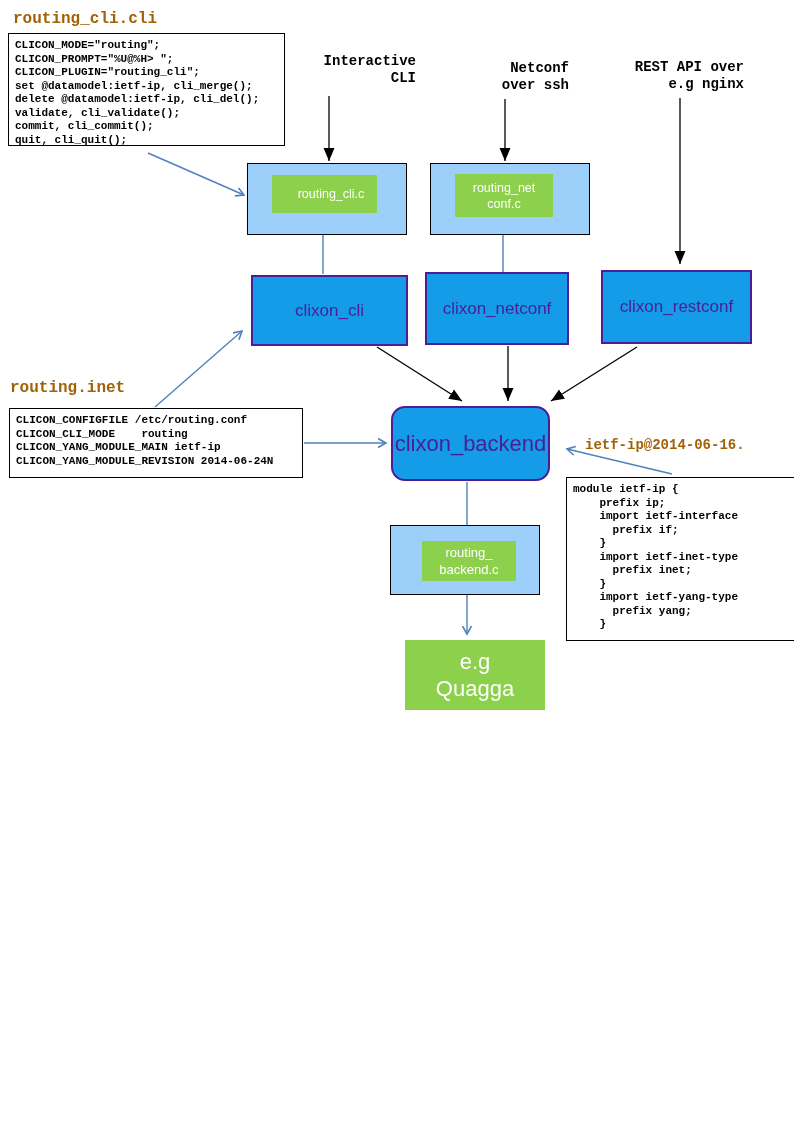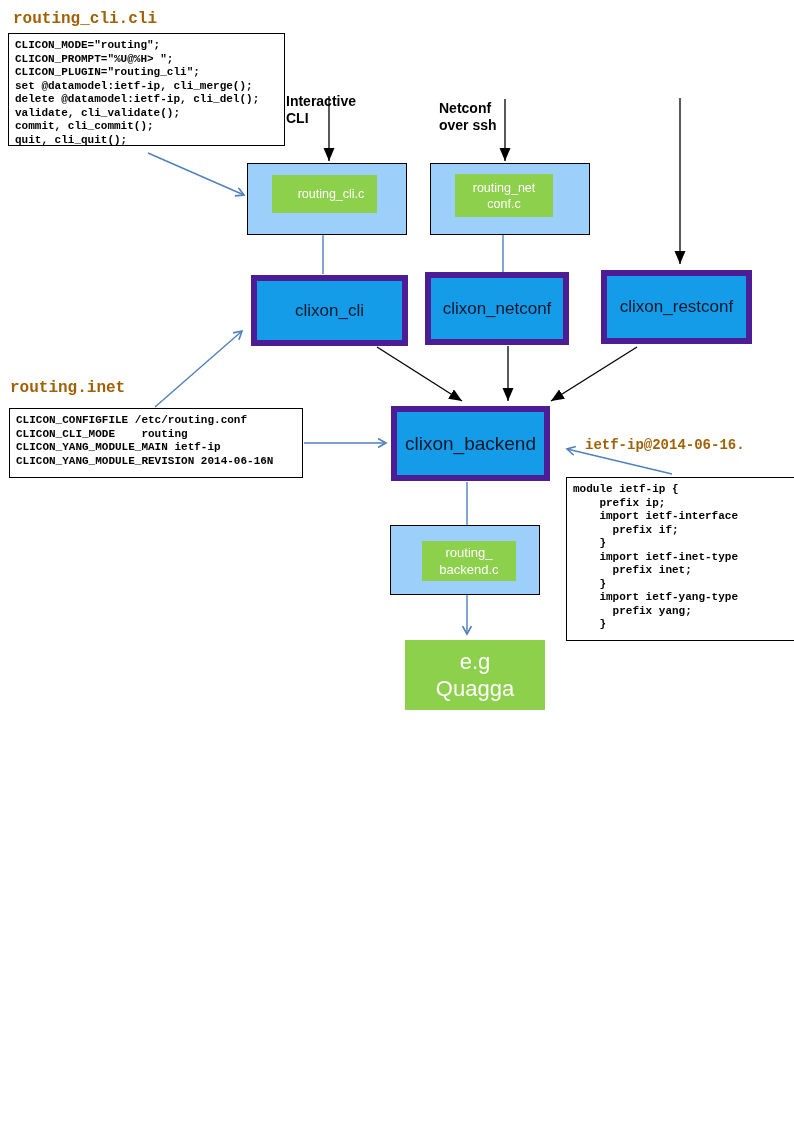--- a/index.html
+++ b/index.html
@@ -5,34 +5,34 @@
   html,body{margin:0;padding:0;background:#fff;}
   #canvas{
     position:relative;width:794px;height:1123px;background:#ffffff;
     overflow:hidden;font-family:"Liberation Sans",sans-serif;
   }
   .heading{
     position:absolute;font-family:"Liberation Mono",monospace;
     font-weight:bold;color:#a16207;white-space:pre;
   }
   .toplabel{
-    position:absolute;font-family:Liberation Sans, sans-serif;
+    position:absolute;font-family:Liberation Mono, monospace;
     font-weight:bold;color:#000;font-size:14px;line-height:17px;
-    text-align:left;white-space:pre-line;width:130px;margin-top:40px;
+    text-align:right;white-space:pre-line;width:130px;
   }
   pre.codebox{
     position:absolute;margin:0;box-sizing:border-box;
     background:#ffffff;border:1px solid #000;
     font-family:"Liberation Mono",monospace;font-weight:bold;
     font-size:11px;line-height:13.5px;color:#000;
     padding:5px 6px;white-space:pre;overflow:hidden;
   }
   .bluebox{
     position:absolute;box-sizing:border-box;background:#149CE8;
-    border:6px solid #4c1d95;color:#0f172a;
+    border:2px solid #4c1d95;color:#4c1d95;
     display:flex;align-items:center;justify-content:center;
     text-align:center;
   }
   .lightbox{
     position:absolute;box-sizing:border-box;background:#9DCFFB;
     border:1px solid #000;
   }
   .greenbox{
     position:absolute;box-sizing:border-box;background:#8CD04C;
     color:#fff;display:flex;align-items:center;justify-content:center;
@@ -73,33 +73,35 @@
   </svg>
 
   <div class="heading" style="left:13px;top:10px;font-size:16px;">routing_cli.cli</div>
   <div class="heading" style="left:10px;top:379px;font-size:16px;">routing.inet</div>
   <div class="heading" style="left:585px;top:437px;font-size:14px;">ietf-ip@2014-06-16.</div>
 
   <div class="toplabel" style="left:286px;top:53px;">Interactive
 CLI</div>
   <div class="toplabel" style="left:439px;top:60px;">Netconf
 over ssh</div>
+  <div class="toplabel" style="left:614px;top:59px;">REST API over
+e.g nginx</div>
 
   <pre class="codebox" style="left:8px;top:33px;width:277px;height:113px;">CLICON_MODE="routing";
 CLICON_PROMPT="%U@%H&gt; ";
 CLICON_PLUGIN="routing_cli";
 set @datamodel:ietf-ip, cli_merge();
 delete @datamodel:ietf-ip, cli_del();
 validate, cli_validate();
 commit, cli_commit();
 quit, cli_quit();</pre>
   <pre class="codebox" style="left:9px;top:408px;width:294px;height:70px;">CLICON_CONFIGFILE /etc/routing.conf
 CLICON_CLI_MODE    routing
 CLICON_YANG_MODULE_MAIN ietf-ip
-CLICON_YANG_MODULE_REVISION 2014-06-16N</pre>
+CLICON_YANG_MODULE_REVISION 2014-06-24N</pre>
   <pre class="codebox" style="left:566px;top:477px;width:245px;height:164px;">module ietf-ip {
     prefix ip;
     import ietf-interface
       prefix if;
     }
     import ietf-inet-type
       prefix inet;
     }
     import ietf-yang-type
       prefix yang;
@@ -108,21 +110,21 @@
   <div class="lightbox" style="left:247px;top:163px;width:160px;height:72px;"></div>
   <div class="greenbox" style="left:272px;top:175px;width:105px;height:38px;font-size:12.5px;padding-left:13px;">routing_cli.c</div>
 
   <div class="lightbox" style="left:430px;top:163px;width:160px;height:72px;"></div>
   <div class="greenbox" style="left:455px;top:174px;width:98px;height:43px;font-size:12.5px;line-height:16px;">routing_net
 conf.c</div>
 
   <div class="bluebox" style="left:251px;top:275px;width:157px;height:71px;font-size:17px;">clixon_cli</div>
   <div class="bluebox" style="left:425px;top:272px;width:144px;height:73px;font-size:17px;">clixon_netconf</div>
   <div class="bluebox" style="left:601px;top:270px;width:151px;height:74px;font-size:17px;">clixon_restconf</div>
-  <div class="bluebox" style="left:391px;top:406px;width:159px;height:75px;font-size:19px;">clixon_backend</div>
+  <div class="bluebox" style="left:391px;top:406px;width:159px;height:75px;font-size:22px;border-radius:14px;">clixon_backend</div>
 
   <div class="lightbox" style="left:390px;top:525px;width:150px;height:70px;"></div>
   <div class="greenbox" style="left:422px;top:541px;width:94px;height:40px;font-size:13px;line-height:17px;">routing_
 backend.c</div>
 
   <div class="greenbox" style="left:405px;top:640px;width:140px;height:70px;font-size:22px;line-height:27px;">e.g
 Quagga</div>
 
 </div>
 

